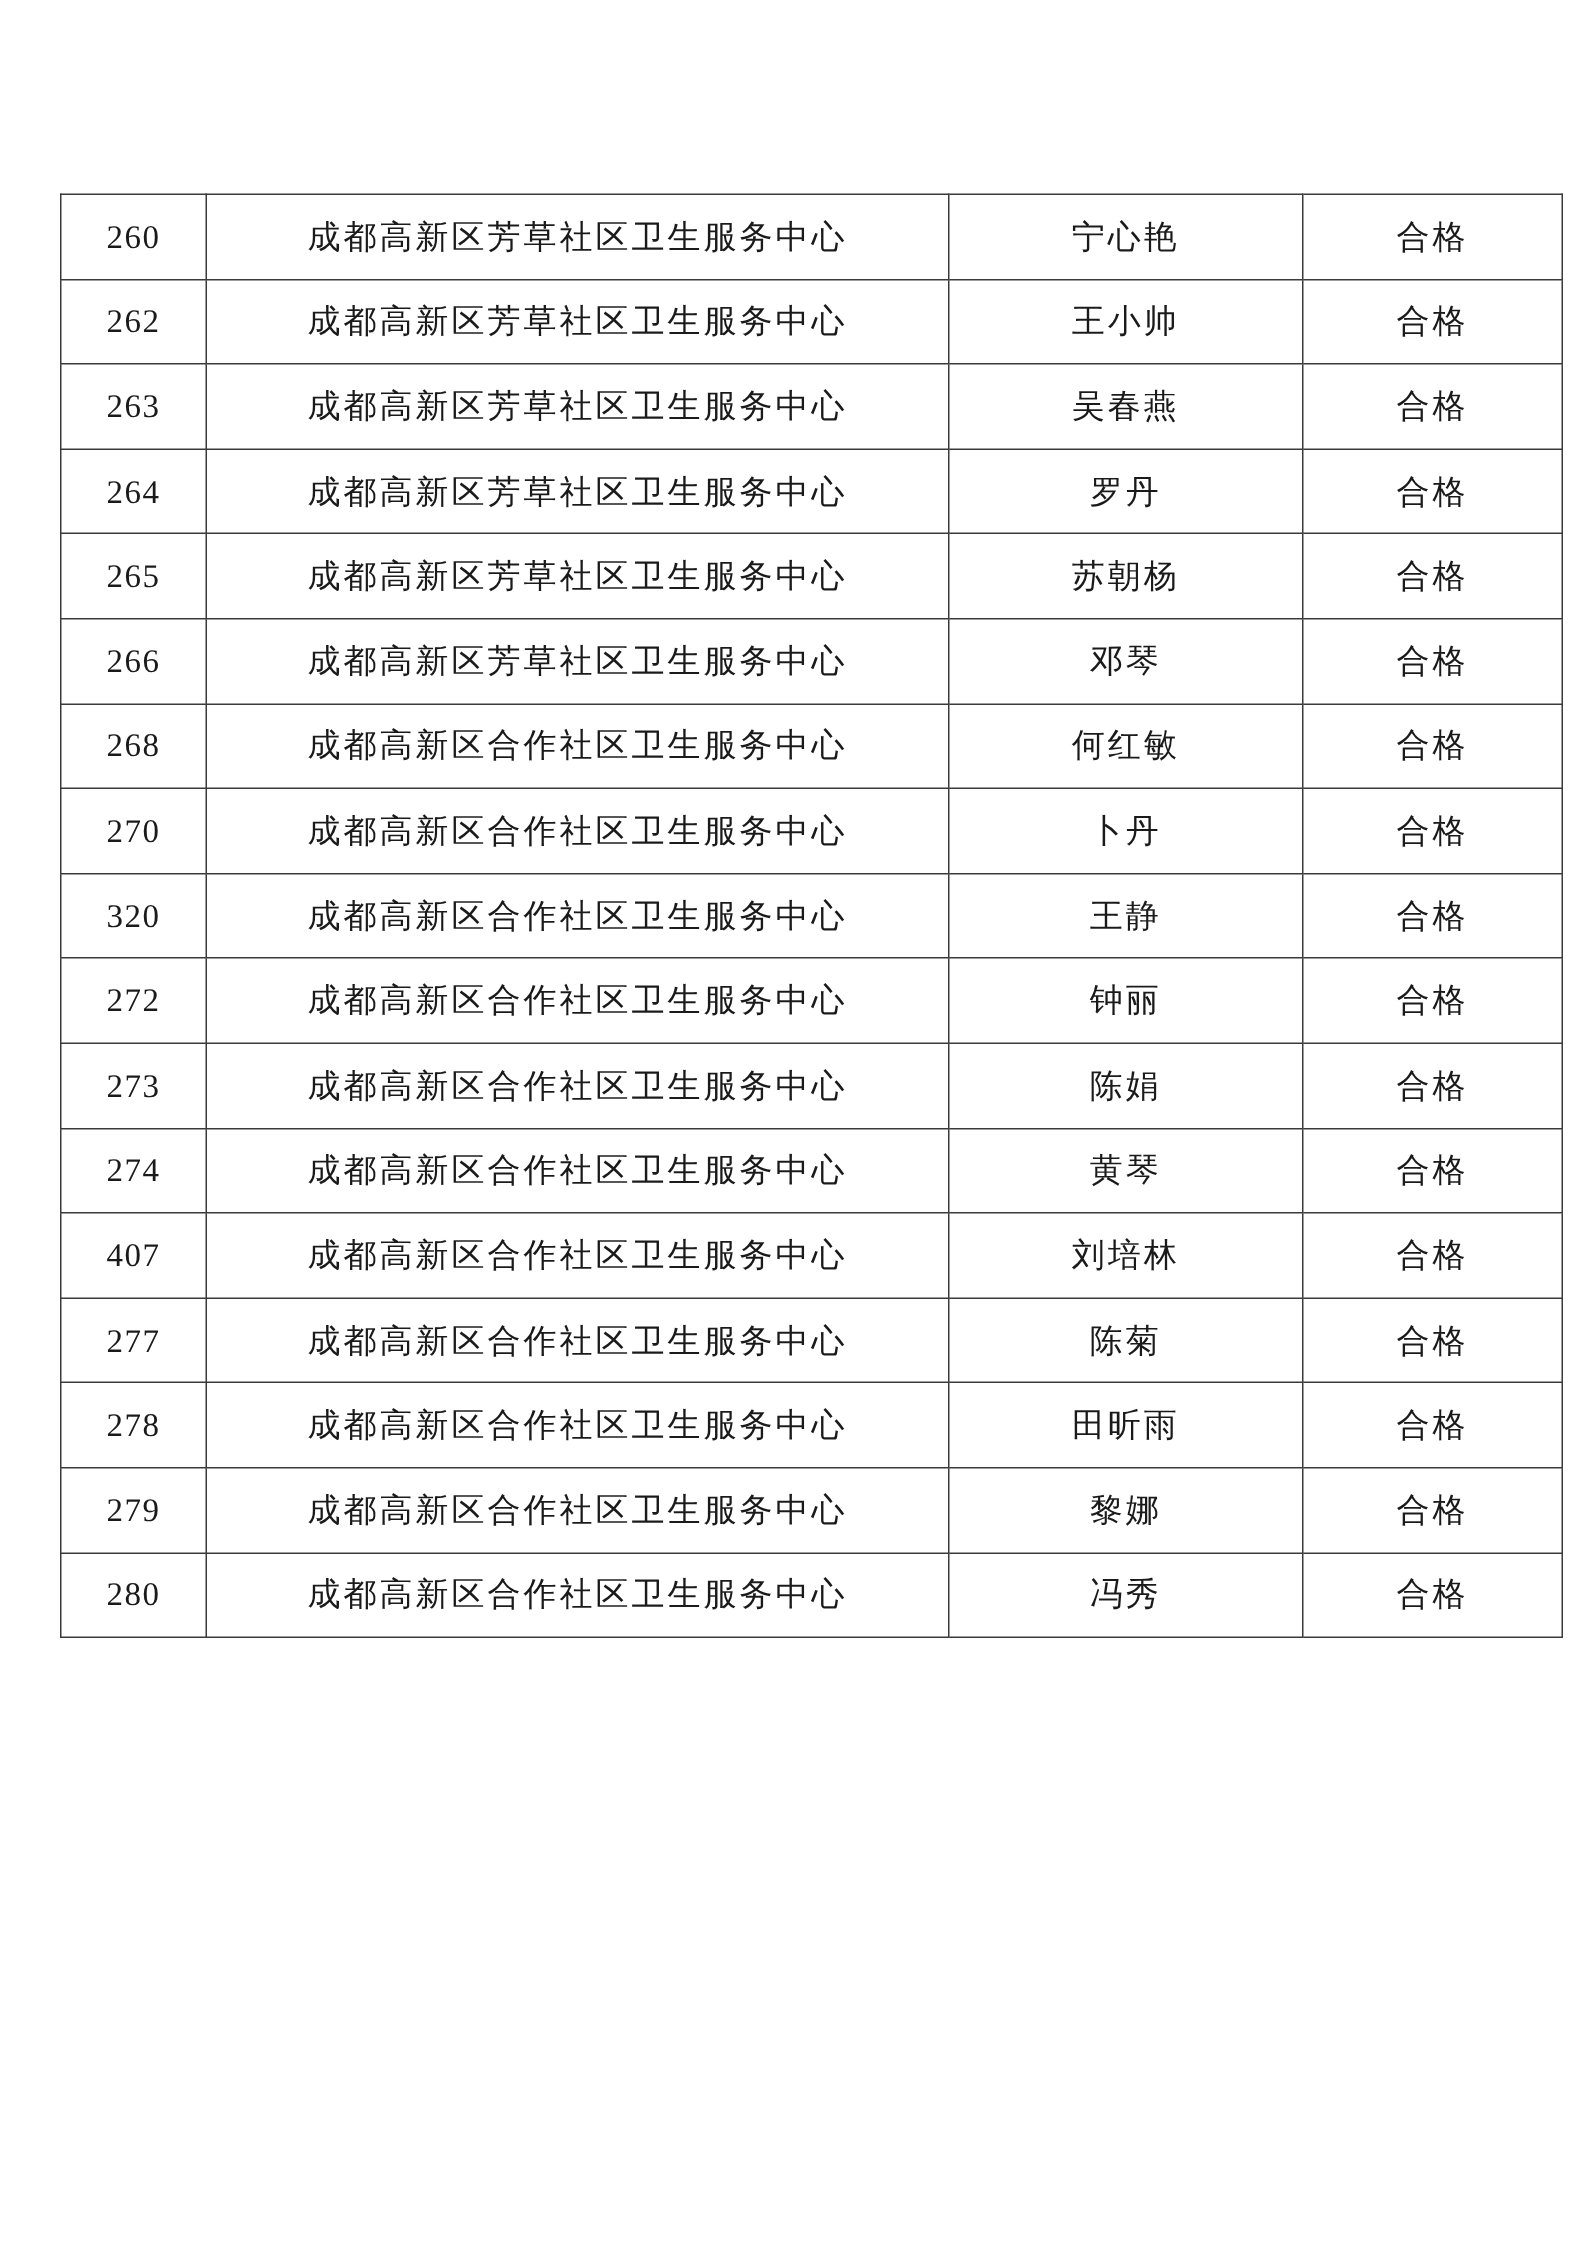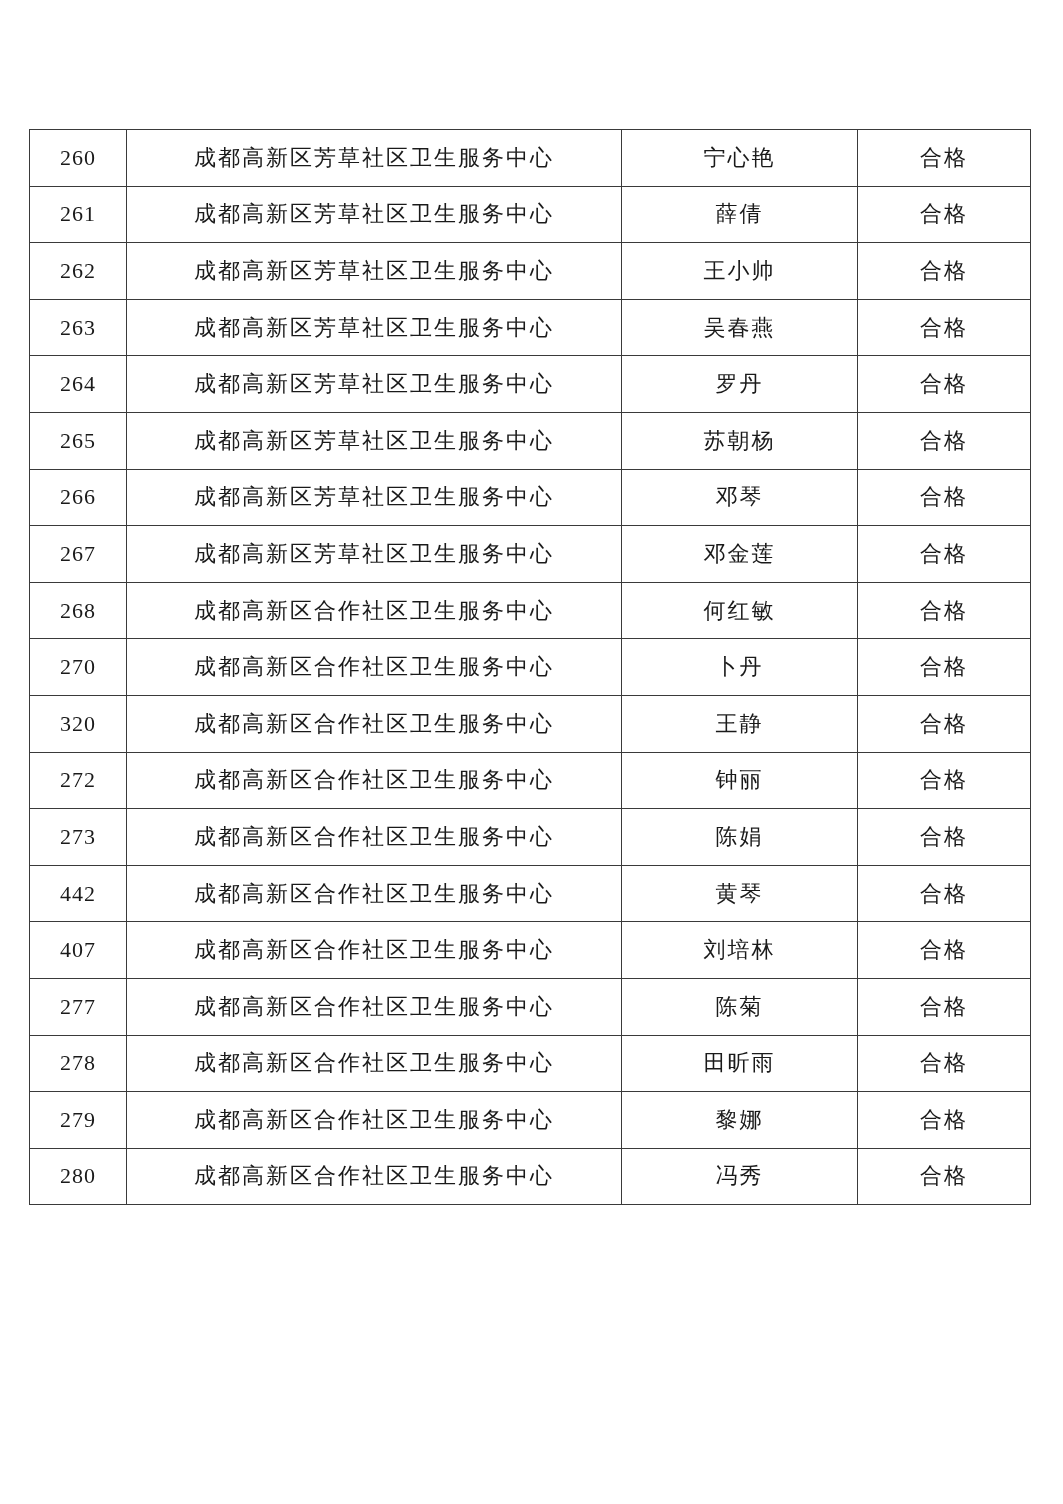--- a/index.html
+++ b/index.html
@@ -1,41 +1,35 @@
 <!DOCTYPE html>
 <html><head>
 <meta charset="utf-8">
 <style>
   html, body { margin: 0; padding: 0; background: #ffffff; }
   body { width: 1063px; height: 1504px; position: relative; overflow: hidden;
          font-family: "DejaVu Serif", "Liberation Serif", serif; color: #1a1a1a; }
-  table.roster { position: absolute; left: 29px; top: 129px; width: 999px;
+  table.roster { position: absolute; left: 40px; top: 129px; width: 999px;
          border-collapse: collapse; table-layout: fixed; }
   table.roster td { border: 1.3px solid #3a3a3a; height: 55.6px; padding: 0;
          text-align: center; vertical-align: middle; font-size: 22px; }
   td.c-no { width: 96px; font-family: "Liberation Serif", "DejaVu Serif", serif; font-size: 23px; letter-spacing: 1px; }
   td.c-org { width: 494px; letter-spacing: 2px; }
   td.c-name { width: 235px; letter-spacing: 2px; }
   td.c-res { width: 172px; letter-spacing: 2px; }
 </style>
 </head>
 <body>
 
 <table class="roster">
   <tbody id="roster-body">
       <tr>
         <td class="c-no">260</td>
         <td class="c-org">成都高新区芳草社区卫生服务中心</td>
         <td class="c-name">宁心艳</td>
-        <td class="c-res">合格</td>
-      </tr>
-      <tr>
-        <td class="c-no">261</td>
-        <td class="c-org">成都高新区芳草社区卫生服务中心</td>
-        <td class="c-name">薛倩</td>
         <td class="c-res">合格</td>
       </tr>
       <tr>
         <td class="c-no">262</td>
         <td class="c-org">成都高新区芳草社区卫生服务中心</td>
         <td class="c-name">王小帅</td>
         <td class="c-res">合格</td>
       </tr>
       <tr>
         <td class="c-no">263</td>
@@ -55,26 +49,20 @@
         <td class="c-name">苏朝杨</td>
         <td class="c-res">合格</td>
       </tr>
       <tr>
         <td class="c-no">266</td>
         <td class="c-org">成都高新区芳草社区卫生服务中心</td>
         <td class="c-name">邓琴</td>
         <td class="c-res">合格</td>
       </tr>
       <tr>
-        <td class="c-no">267</td>
-        <td class="c-org">成都高新区芳草社区卫生服务中心</td>
-        <td class="c-name">邓金莲</td>
-        <td class="c-res">合格</td>
-      </tr>
-      <tr>
         <td class="c-no">268</td>
         <td class="c-org">成都高新区合作社区卫生服务中心</td>
         <td class="c-name">何红敏</td>
         <td class="c-res">合格</td>
       </tr>
       <tr>
         <td class="c-no">270</td>
         <td class="c-org">成都高新区合作社区卫生服务中心</td>
         <td class="c-name">卜丹</td>
         <td class="c-res">合格</td>
@@ -91,21 +79,21 @@
         <td class="c-name">钟丽</td>
         <td class="c-res">合格</td>
       </tr>
       <tr>
         <td class="c-no">273</td>
         <td class="c-org">成都高新区合作社区卫生服务中心</td>
         <td class="c-name">陈娟</td>
         <td class="c-res">合格</td>
       </tr>
       <tr>
-        <td class="c-no">442</td>
+        <td class="c-no">274</td>
         <td class="c-org">成都高新区合作社区卫生服务中心</td>
         <td class="c-name">黄琴</td>
         <td class="c-res">合格</td>
       </tr>
       <tr>
         <td class="c-no">407</td>
         <td class="c-org">成都高新区合作社区卫生服务中心</td>
         <td class="c-name">刘培林</td>
         <td class="c-res">合格</td>
       </tr>

